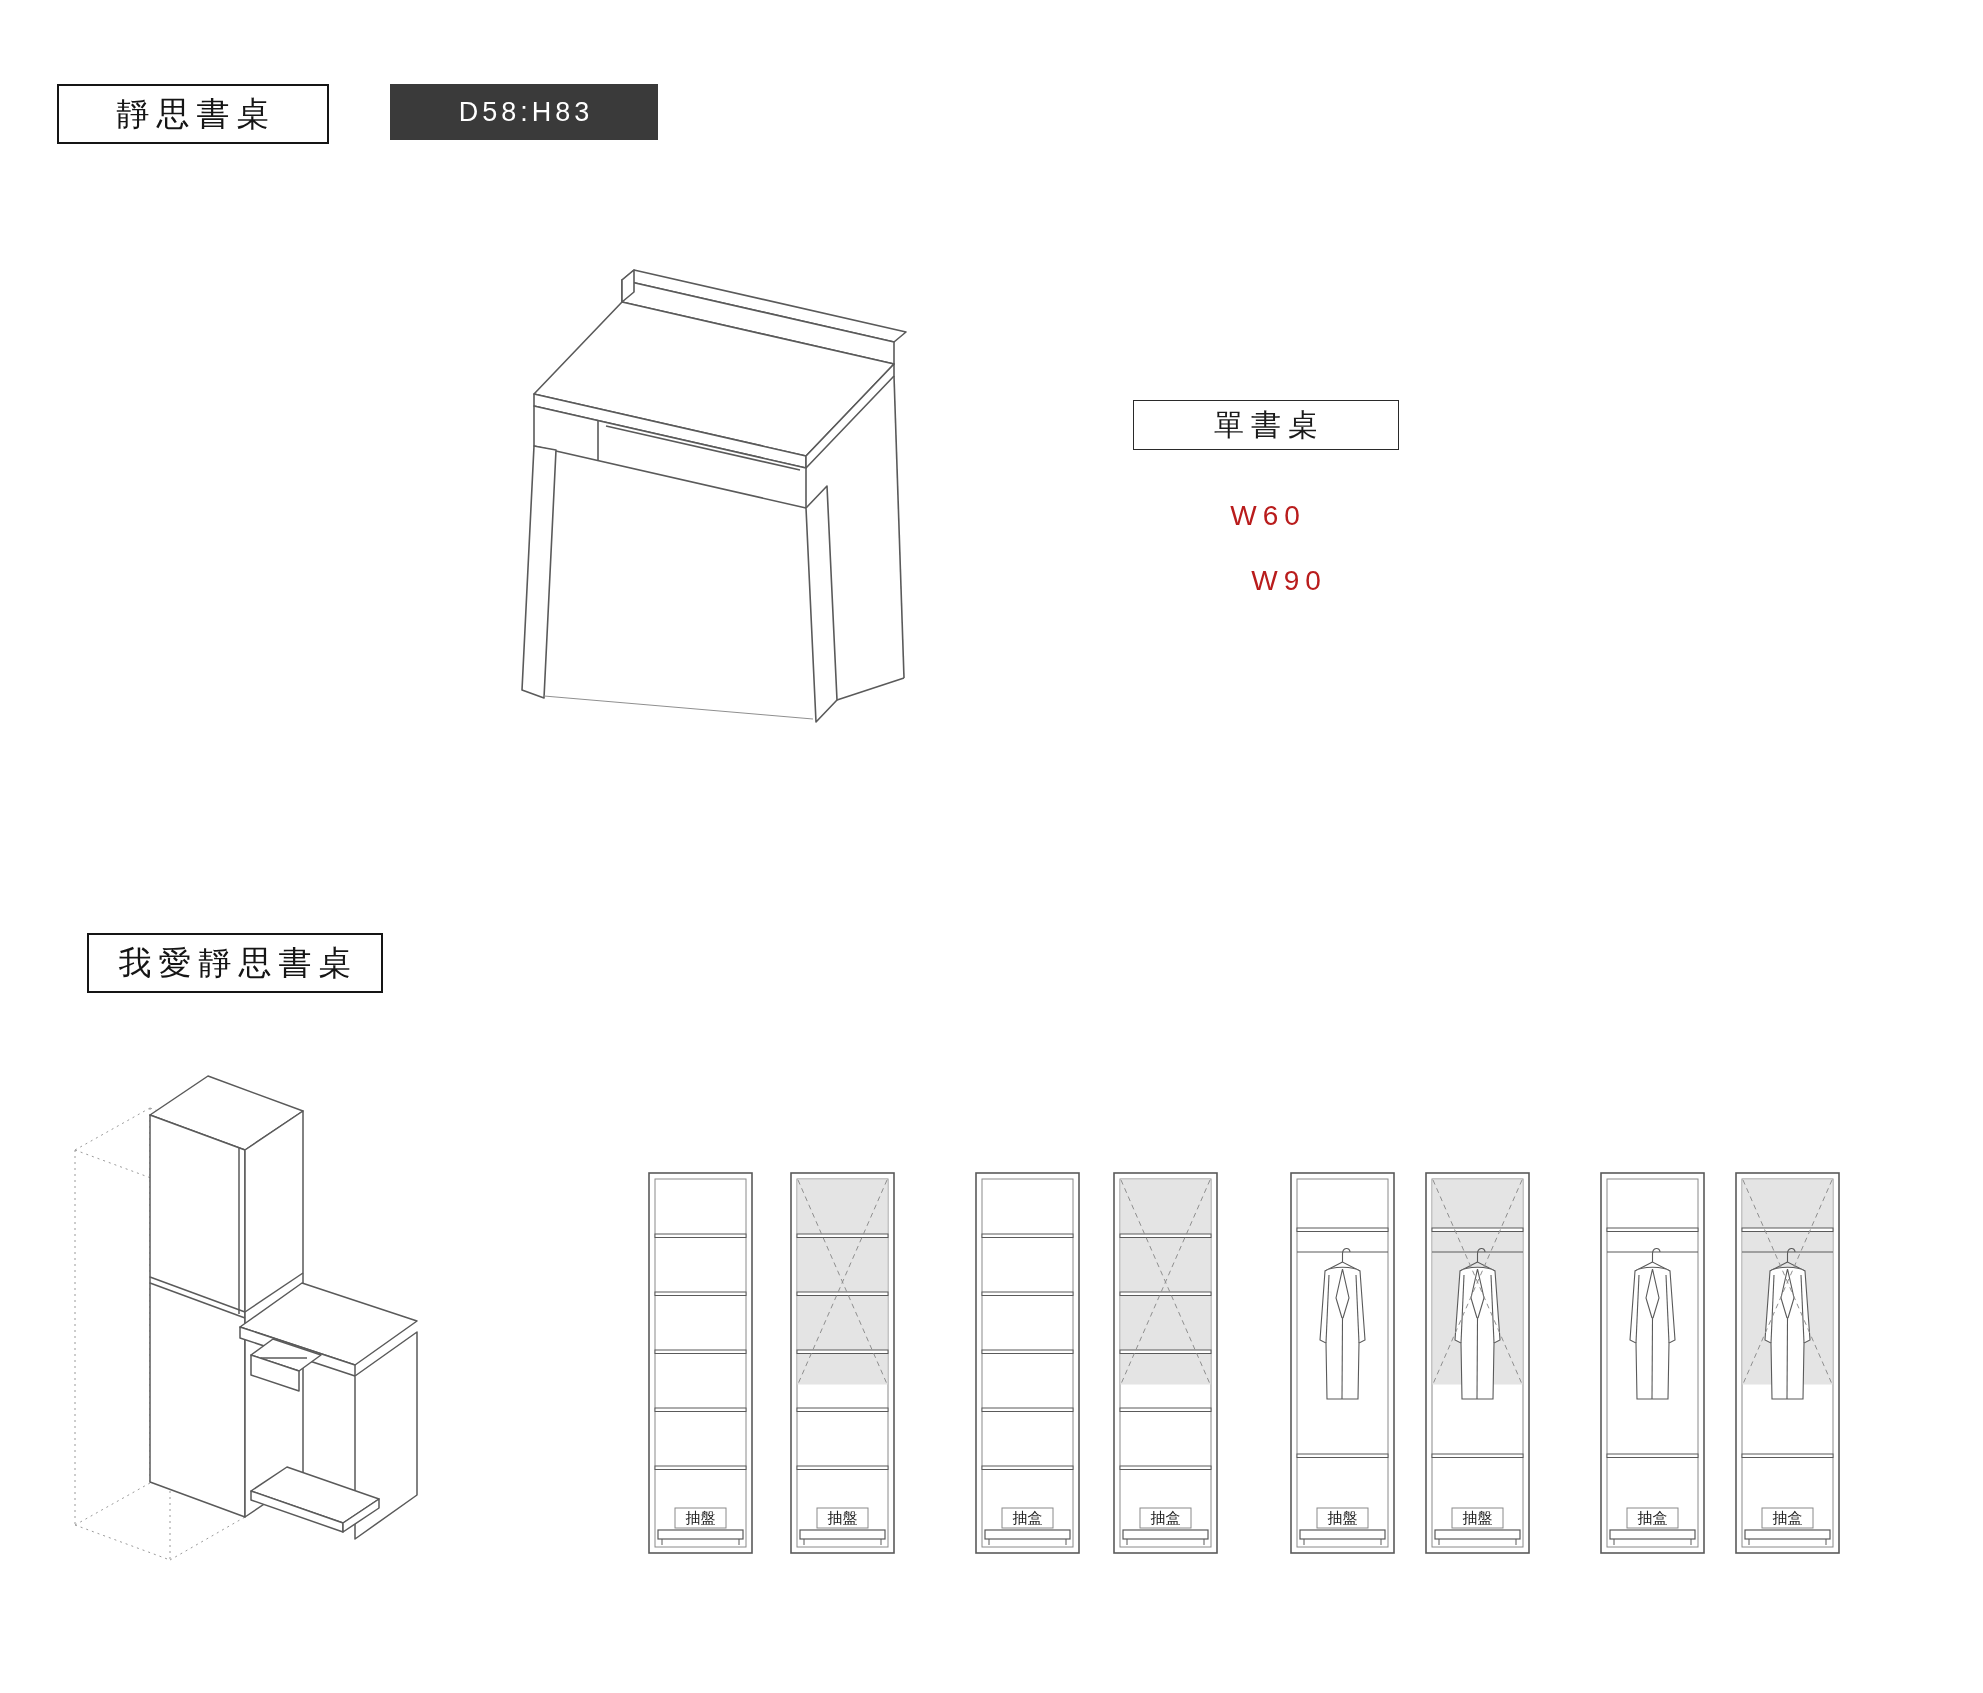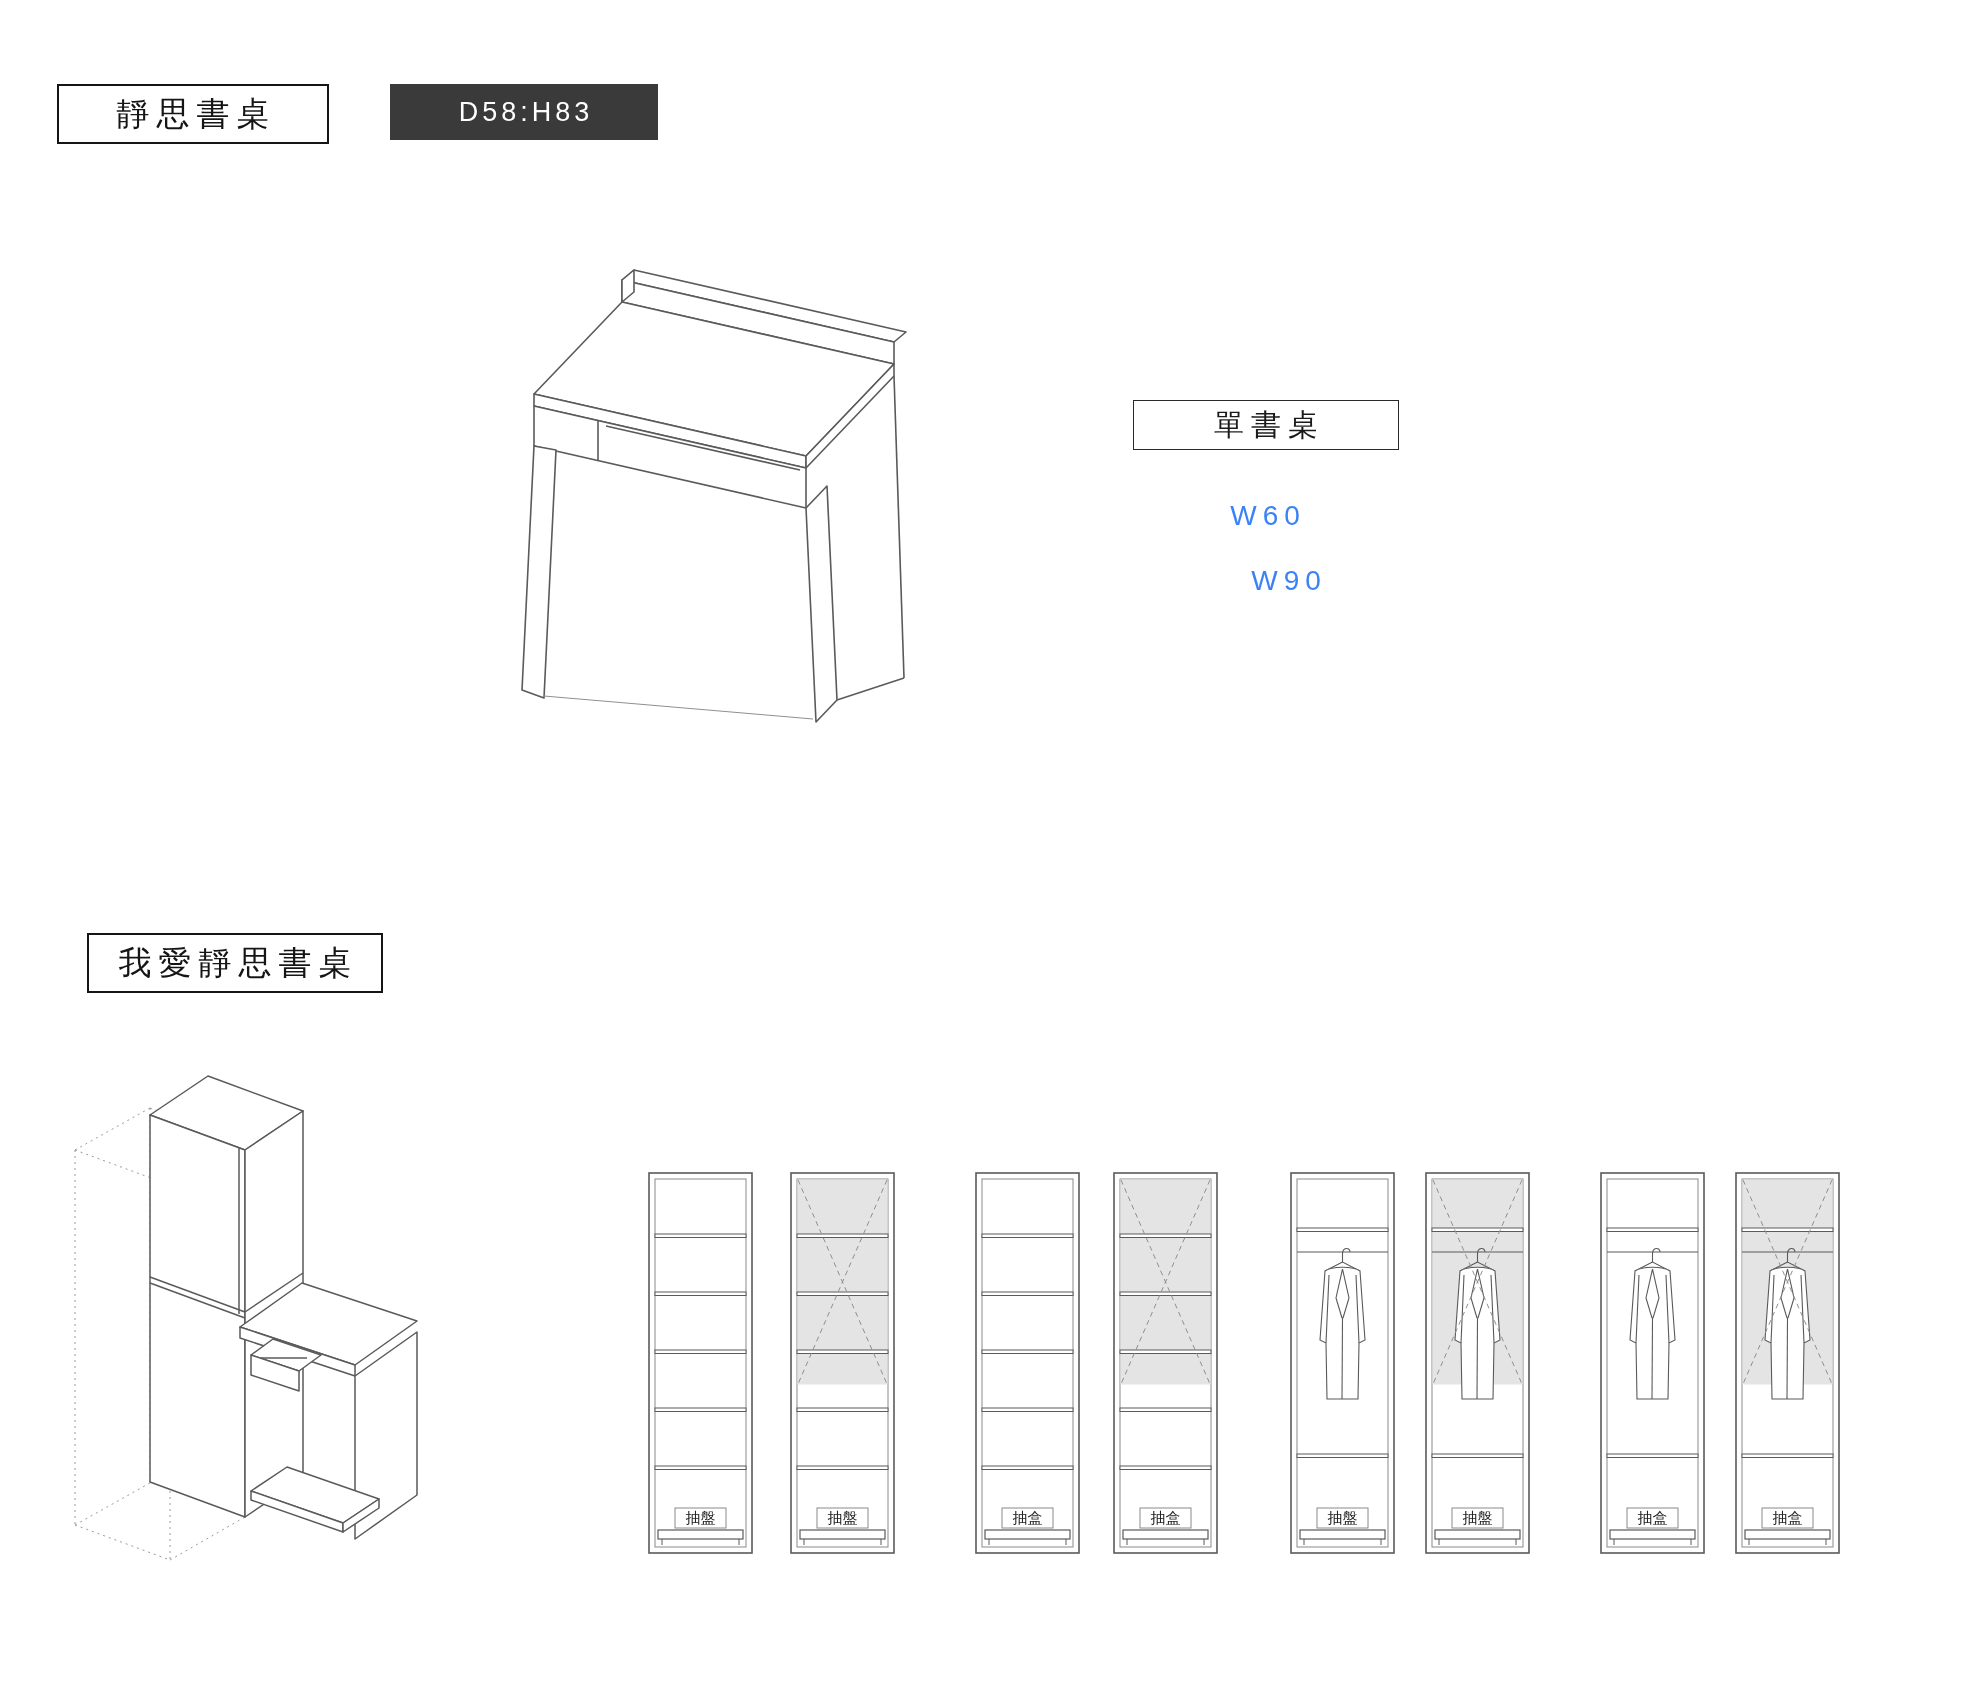--- a/index.html
+++ b/index.html
@@ -15,21 +15,21 @@
   .dark-box{
     position:absolute;display:flex;align-items:center;justify-content:center;
     background:#3a3a3a;color:#ffffff;font-size:27px;letter-spacing:4px;text-indent:4px;white-space:nowrap;
   }
   .thin-box{
     position:absolute;display:flex;align-items:center;justify-content:center;
     border:1.5px solid #2a2a2a;background:#fff;color:#1a1a1a;
     font-size:30px;letter-spacing:7px;text-indent:7px;white-space:nowrap;
   }
   .dim-text{
-    position:absolute;color:#3b82f6;font-size:28px;letter-spacing:6px;text-indent:6px;
+    position:absolute;color:#b91c1c;font-size:28px;letter-spacing:6px;text-indent:6px;
     width:220px;text-align:center;white-space:nowrap;
   }
   .abs{position:absolute;}
   svg{display:block;}
 </style>
 </head>
 <body>
 
 <div class="canvas">
 

